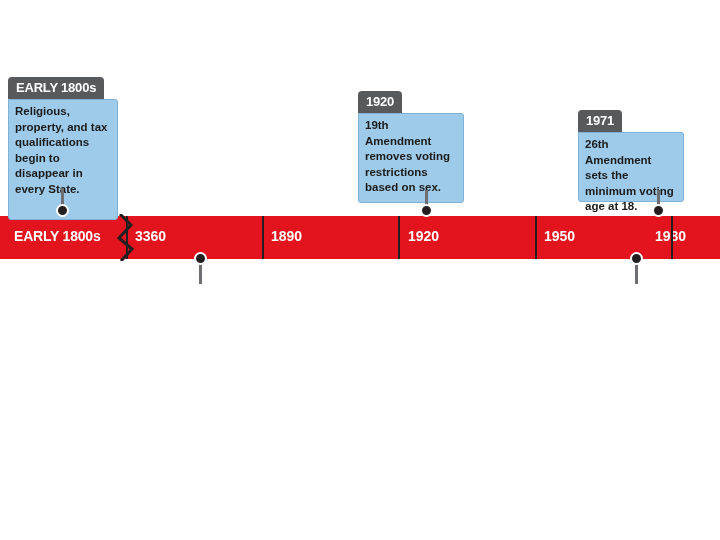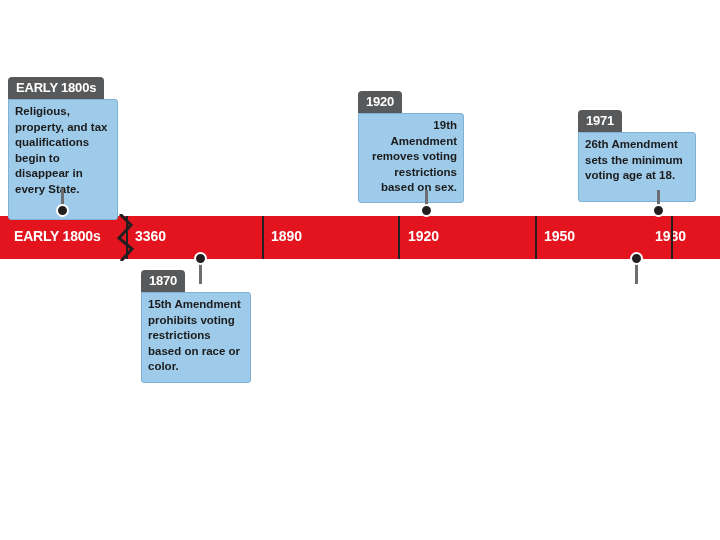--- a/index.html
+++ b/index.html
@@ -162,44 +162,40 @@
     <span class="hdr">EARLY 1800s</span>
     <div class="body" style="height:110px;">Religious, property, and tax qualifications begin to disappear in every State.</div>
   </div>
   <div class="pin" style="left:56px; top:188px; height:32px;">
     <div class="stem" style="height:24px;"></div>
     <div class="knob" style="top:16px;"></div>
   </div>
 
   <div class="callout" style="left:358px; top:91px; width:106px;">
     <span class="hdr">1920</span>
-    <div class="body" style="height:79px;text-align:right;">19th Amendment removes voting restrictions based on sex.</div>
+    <div class="body" style="height:79px;">19th Amendment removes voting restrictions based on sex.</div>
   </div>
   <div class="pin" style="left:420px; top:190px; height:30px;">
     <div class="stem" style="height:22px;"></div>
     <div class="knob" style="top:14px;"></div>
   </div>
 
-  <div class="callout" style="left:578px; top:110px; width:118px;">
+  <div class="callout" style="left:578px; top:110px; width:106px;">
     <span class="hdr">1971</span>
     <div class="body" style="height:59px;">26th Amendment sets the minimum voting age at 18.</div>
   </div>
   <div class="pin" style="left:652px; top:190px; height:30px;">
     <div class="stem" style="height:22px;"></div>
     <div class="knob" style="top:14px;"></div>
   </div>
 
   <div class="pin" style="left:194px; top:252px; height:32px;">
     <div class="stem" style="top:8px; height:24px;"></div>
     <div class="knob" style="top:0px;"></div>
   </div>
-  <div class="callout" style="left:141px; top:270px; width:110px;">
-    <span class="hdr">1870</span>
-    <div class="body" style="height:80px;">15th Amendment prohibits voting restrictions based on race or color.</div>
-  </div>
 
   <div class="pin" style="left:630px; top:252px; height:32px;">
     <div class="stem" style="top:8px; height:24px;"></div>
     <div class="knob" style="top:0px;"></div>
   </div>
 
 
 </div>
 
 </body></html>

